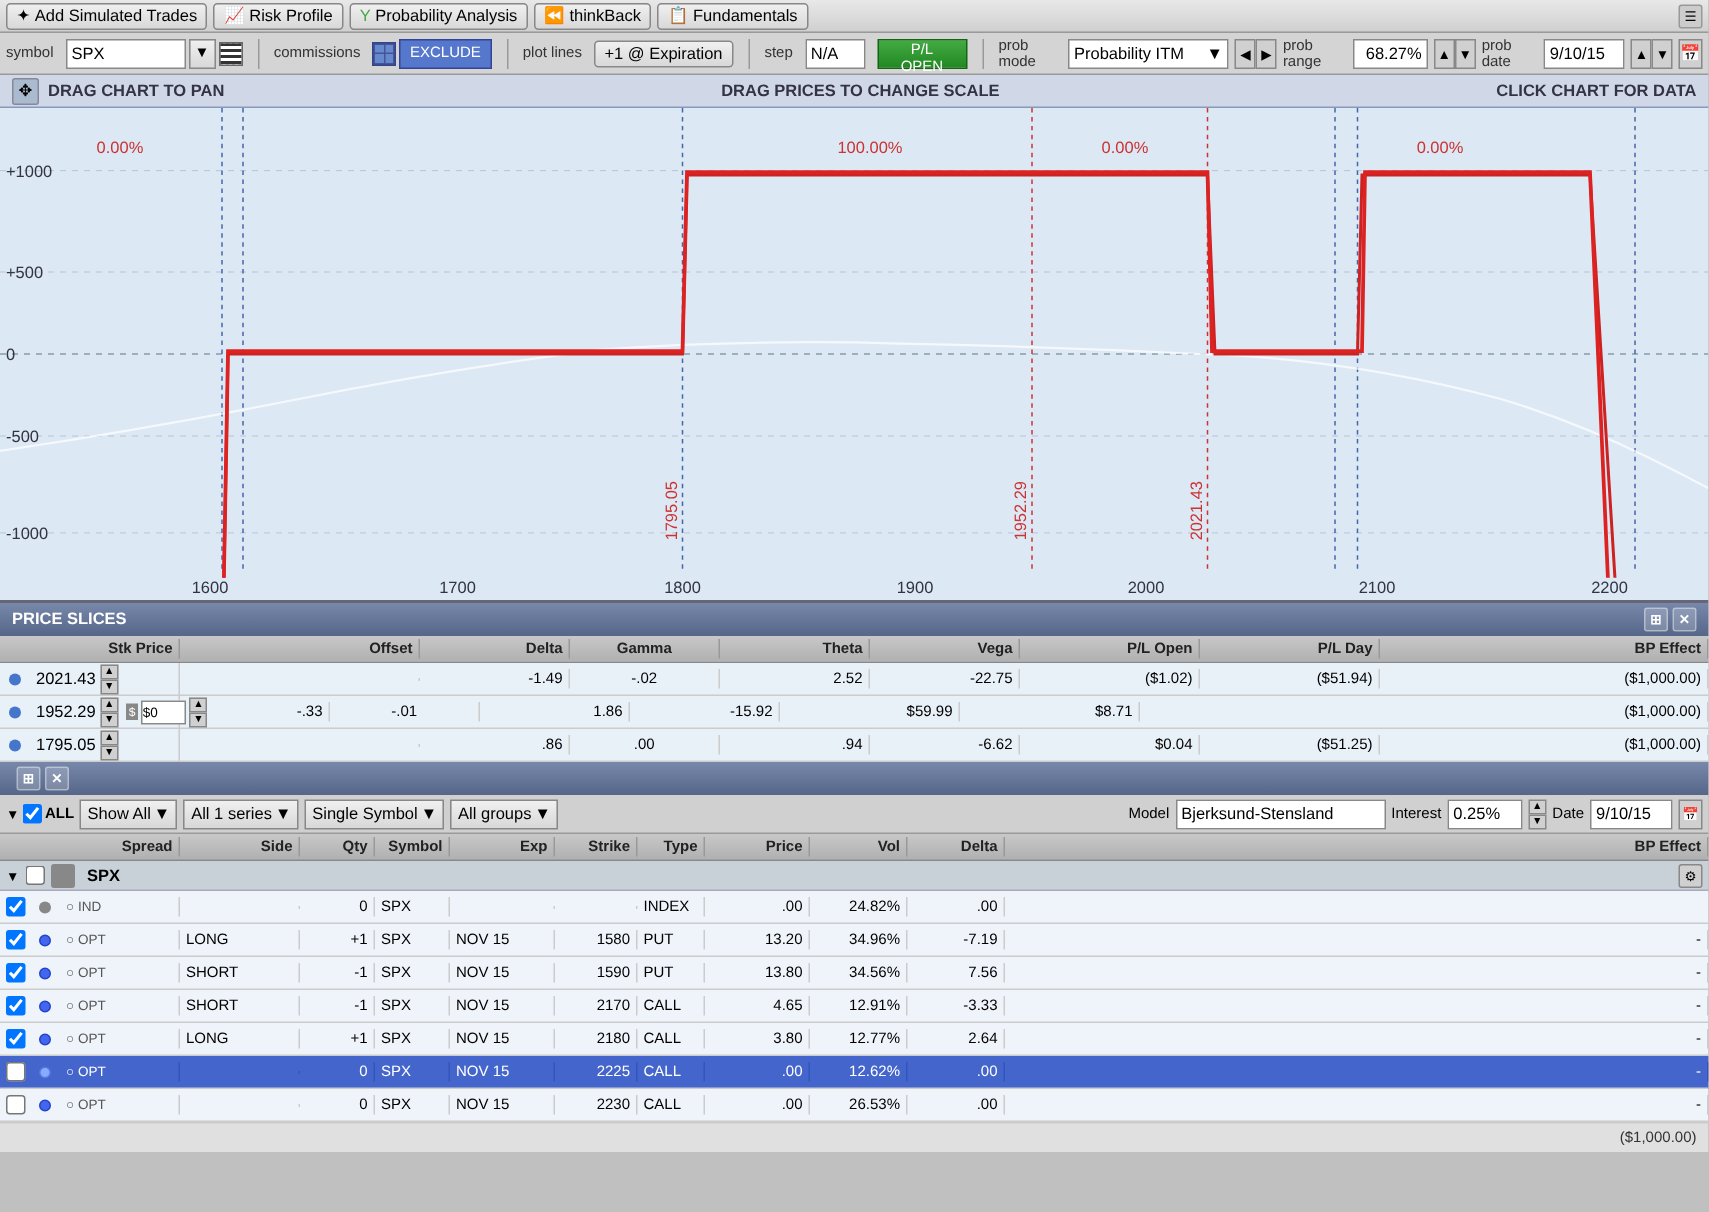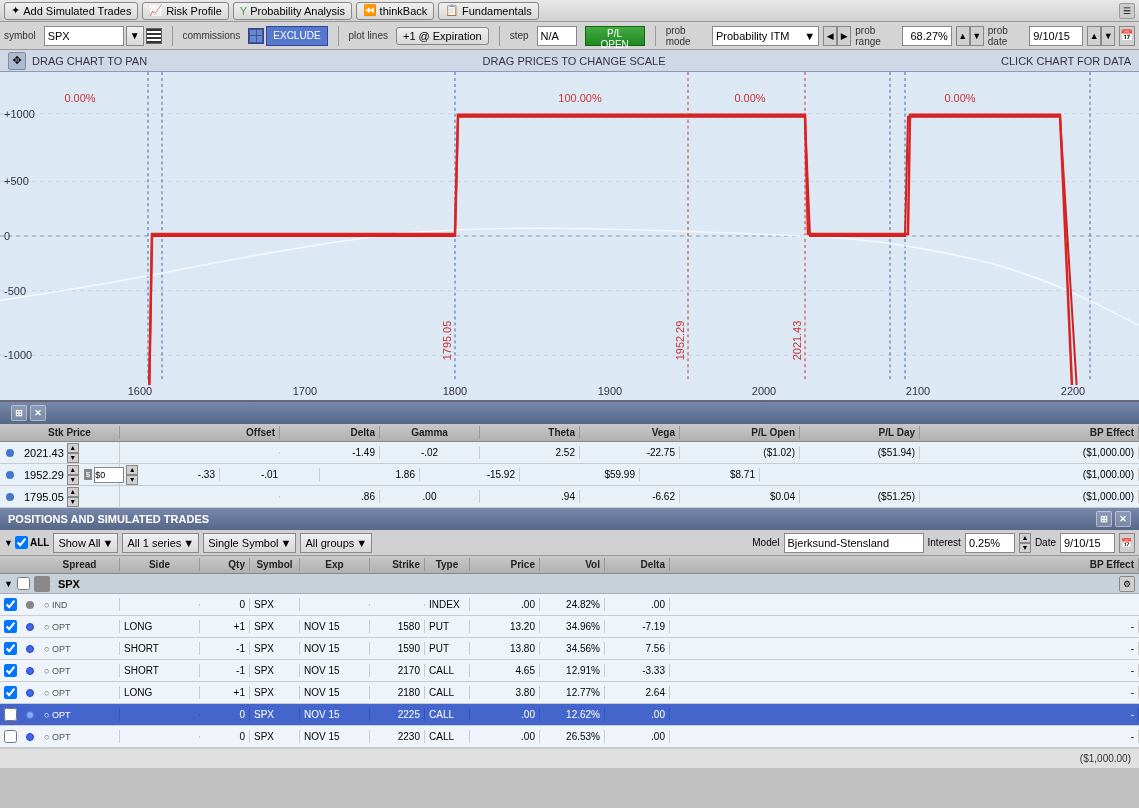--- a/index.html
+++ b/index.html
@@ -73,21 +73,21 @@
     }
     .step-input { width: 40px; }
     .settings-sep { width: 1px; height: 20px; background: #999; margin: 0 2px; }
 
     
     .info-bar {
       display: flex; align-items: center; justify-content: space-between;
       background: #d0d8e8; border-bottom: 1px solid #8899bb;
       height: 22px; padding: 0 8px;
     }
-    .info-text { font-size: 11px; font-weight: normal; color: #334; }
+    .info-text { font-size: 11px; font-weight: bold; color: #334; }
 
     
     .chart-area {
       background: #dce8f0;
       border-bottom: 2px solid #667;
       position: relative;
       height: 330px;
       overflow: hidden;
     }
 
@@ -101,21 +101,21 @@
     .section-header .section-title { flex: 1; }
     .section-icon { width: 16px; height: 16px; background: rgba(255,255,255,0.2); border: 1px solid rgba(255,255,255,0.4); border-radius: 2px; margin-left: 3px; display: flex; align-items: center; justify-content: center; cursor: pointer; font-size: 9px; color: white; }
 
     .table-header-row {
       display: flex; align-items: center;
       background: linear-gradient(to bottom, #c8c8c8, #b0b0b0);
       border-bottom: 1px solid #888;
       height: 18px;
     }
     .th { padding: 1px 4px; color: #222; font-weight: bold; font-size: 10px; border-right: 1px solid #999; text-align: right; }
-    .th.left { text-align: center; }
+    .th.left { text-align: right; }
 
     .table-row {
       display: flex; align-items: center;
       height: 22px;
       border-bottom: 1px solid #ccc;
       background: #e8f0f8;
     }
     .td { padding: 1px 4px; font-size: 10px; border-right: 1px solid #ccc; text-align: right; white-space: nowrap; }
     .td.left { text-align: left; }
 
@@ -380,20 +380,21 @@
     <text transform="translate(801,290) rotate(-90)" font-size="10" fill="#cc3333">2021.43</text>
 
     <rect x="45" y="360" width="45" height="14" fill="#667788" rx="2"></rect>
     <text x="68" y="371" font-size="9" fill="white" text-anchor="middle">9/10/15</text>
     <rect x="45" y="376" width="45" height="14" fill="#cc3333" rx="2"></rect>
     <text x="68" y="387" font-size="9" fill="white" text-anchor="middle">11/20/15</text>
   </svg>
 </div>
 
 <div class="section-header">
+  <span class="section-title">PRICE SLICES</span>
   <div class="section-icon">⊞</div>
   <div class="section-icon">✕</div>
 </div>
 
 <div style="background:#e8f0f8;">
 
   <div class="table-header-row">
     <div style="width:20px;"></div>
     <div class="th ps-stk left">Stk Price</div>
     <div class="th ps-offset" style="text-align:right;">Offset</div>
@@ -477,21 +478,20 @@
     <div class="td ps-gamma">.00</div>
     <div class="td ps-theta">.94</div>
     <div class="td ps-vega">-6.62</div>
     <div class="td ps-plopen">$0.04</div>
     <div class="td ps-plday">($51.25)</div>
     <div class="td ps-bp">($1,000.00)</div>
   </div>
 </div>
 
 <div class="section-header">
-  <span class="section-title">POSITIONS AND SIMULATED TRADES</span>
   <div class="section-icon">⊞</div>
   <div class="section-icon">✕</div>
 </div>
 
 <div class="positions-toolbar">
   <div style="display:flex;align-items:center;gap:2px;">
     <span style="font-size:9px;cursor:pointer;">▼</span>
     <input type="checkbox" checked="" style="">
     <span style="font-size:10px;font-weight:bold;">ALL</span>
   </div>

